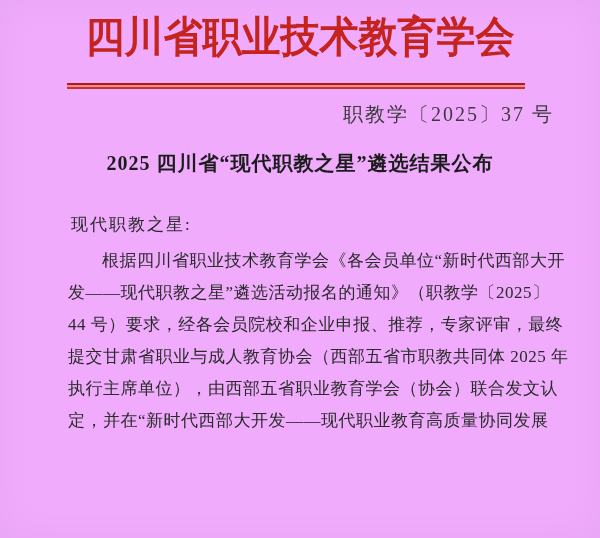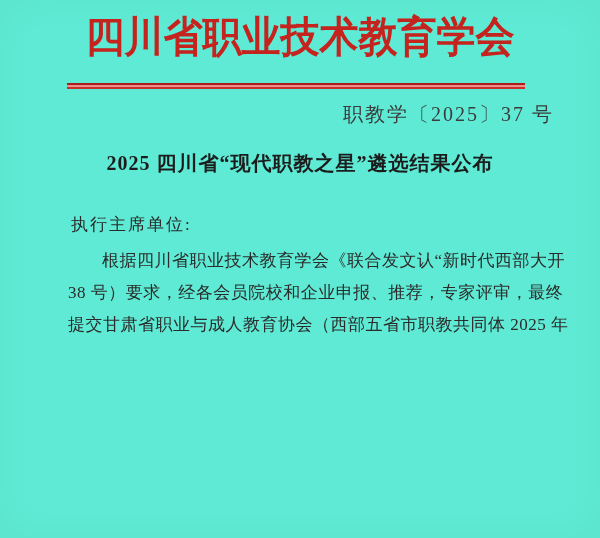--- a/index.html
+++ b/index.html
@@ -6,21 +6,21 @@
     margin: 0;
     padding: 0;
     background: #ffffff;
     font-family: "Liberation Serif", "DejaVu Serif", serif;
   }
   .page {
     position: relative;
     width: 600px;
     height: 538px;
     margin: 0 auto;
-    background: #5eead4;
+    background: #f0abfc;
     overflow: hidden;
     box-shadow: inset 0 0 40px rgba(0,0,0,0.03);
   }
   
   .org-title {
     position: absolute;
     top: 8px;
     left: 0;
     right: 0;
     text-align: center;
@@ -104,21 +104,24 @@
 <div class="page">
 
   <div class="org-title">四川省职业技术教育学会</div>
 
   <div class="red-rule"></div>
 
   <div class="doc-number">职教学〔2025〕37 号</div>
 
   <div class="doc-title">2025 四川省“现代职教之星”遴选结果公布</div>
 
-  <div class="salutation">执行主席单位:</div>
+  <div class="salutation">现代职教之星:</div>
 
   <div class="body-block">
-    <div class="body-line indent">根据四川省职业技术教育学会《联合发文认“新时代西部大开</div>
-    <div class="body-line">38 号）要求，经各会员院校和企业申报、推荐，专家评审，最终</div>
+    <div class="body-line indent">根据四川省职业技术教育学会《各会员单位“新时代西部大开</div>
+    <div class="body-line">发——现代职教之星”遴选活动报名的通知》（职教学〔2025〕</div>
+    <div class="body-line">44 号）要求，经各会员院校和企业申报、推荐，专家评审，最终</div>
     <div class="body-line">提交甘肃省职业与成人教育协会（西部五省市职教共同体 2025 年</div>
+    <div class="body-line">执行主席单位），由西部五省职业教育学会（协会）联合发文认</div>
+    <div class="body-line">定，并在“新时代西部大开发——现代职业教育高质量协同发展</div>
   </div>
 
 </div>
 
 </body></html>

